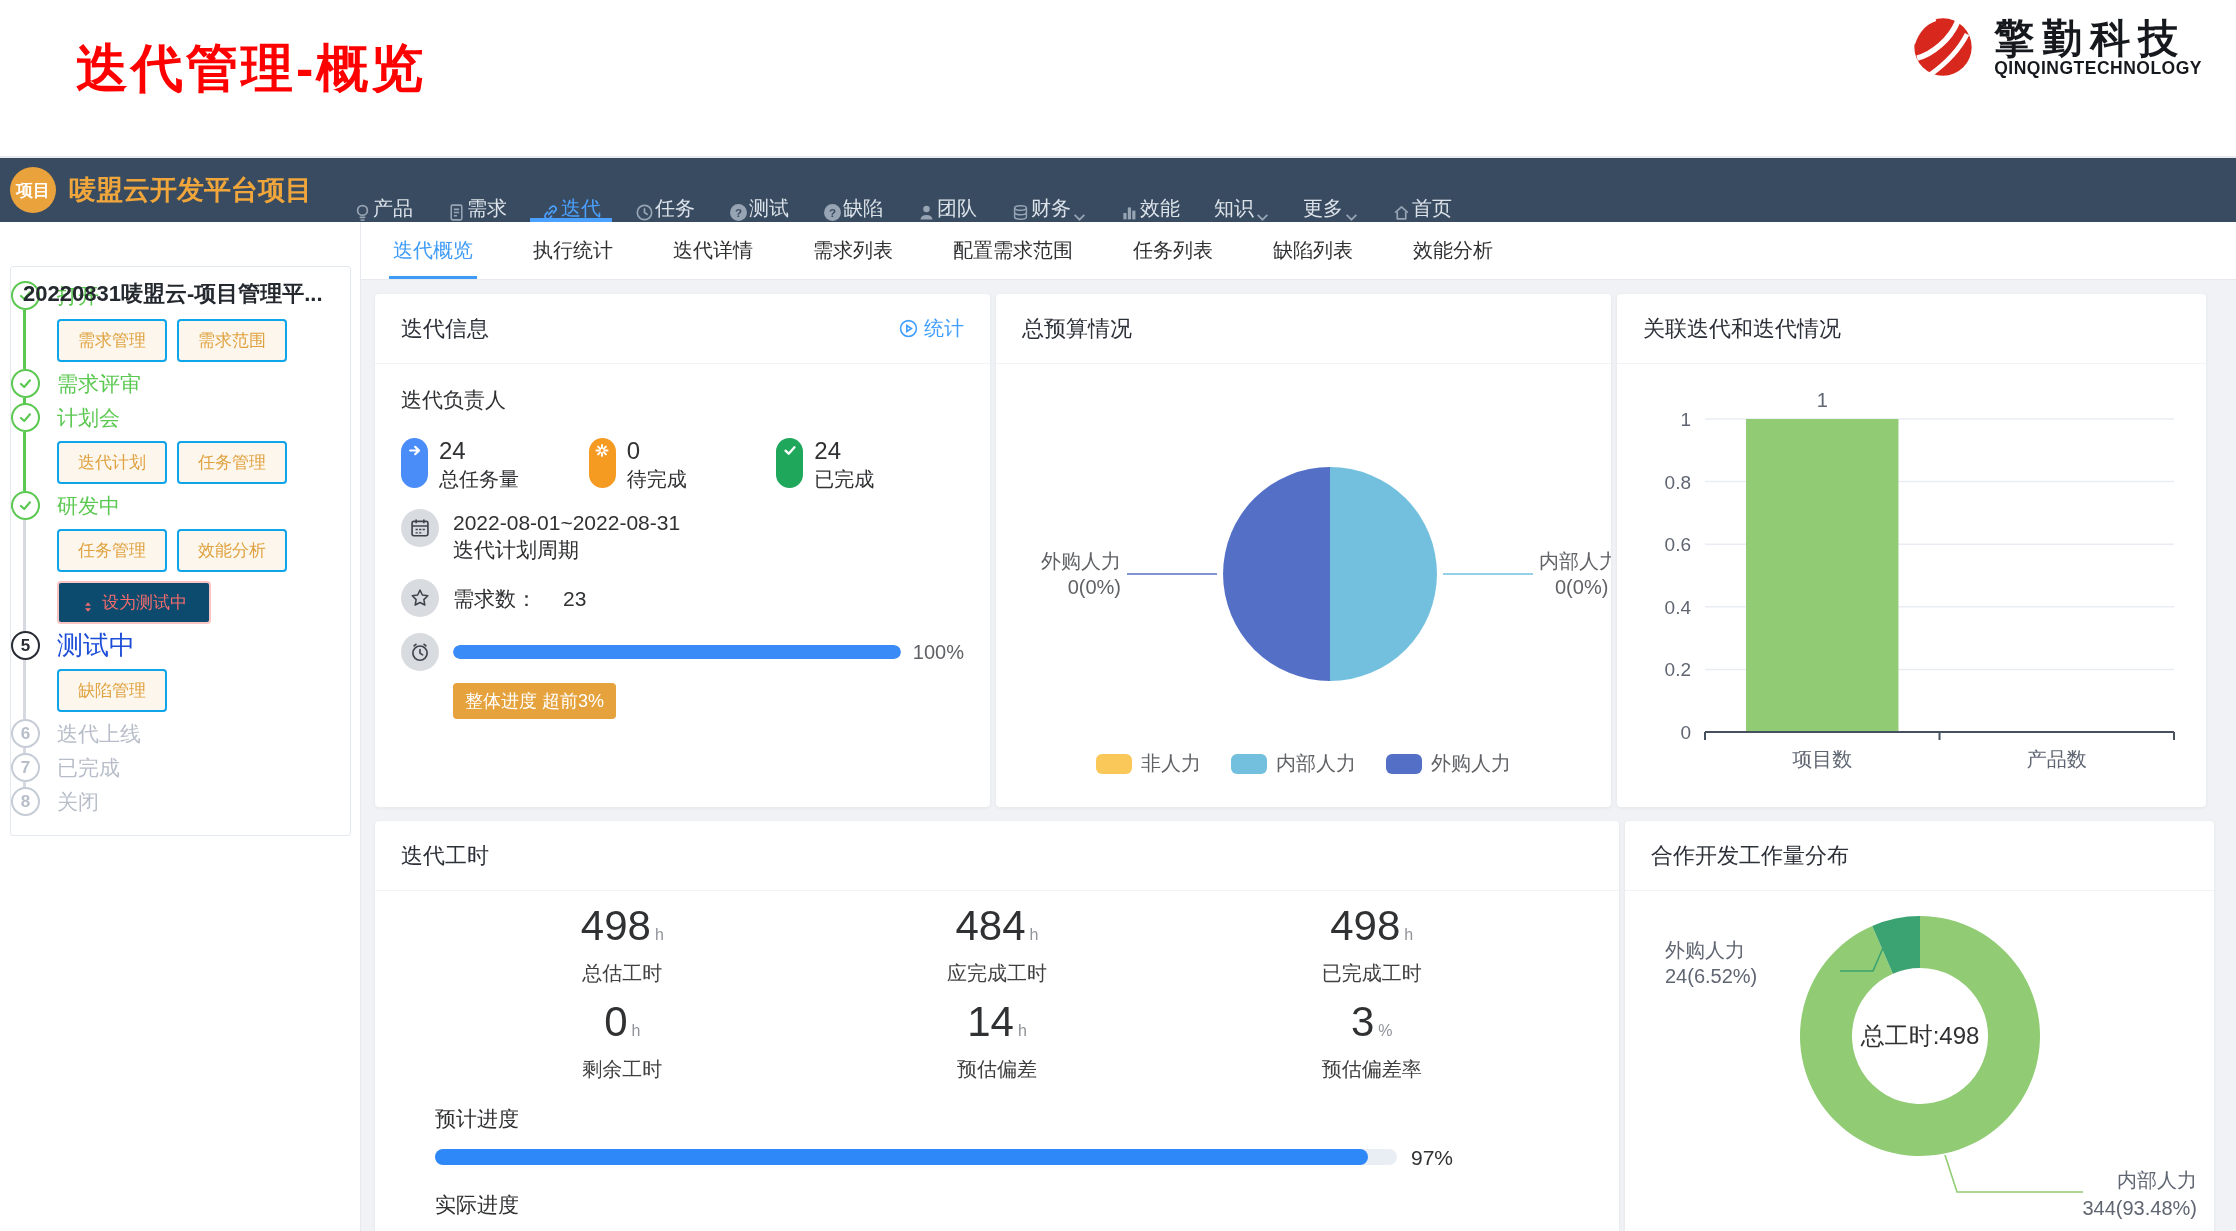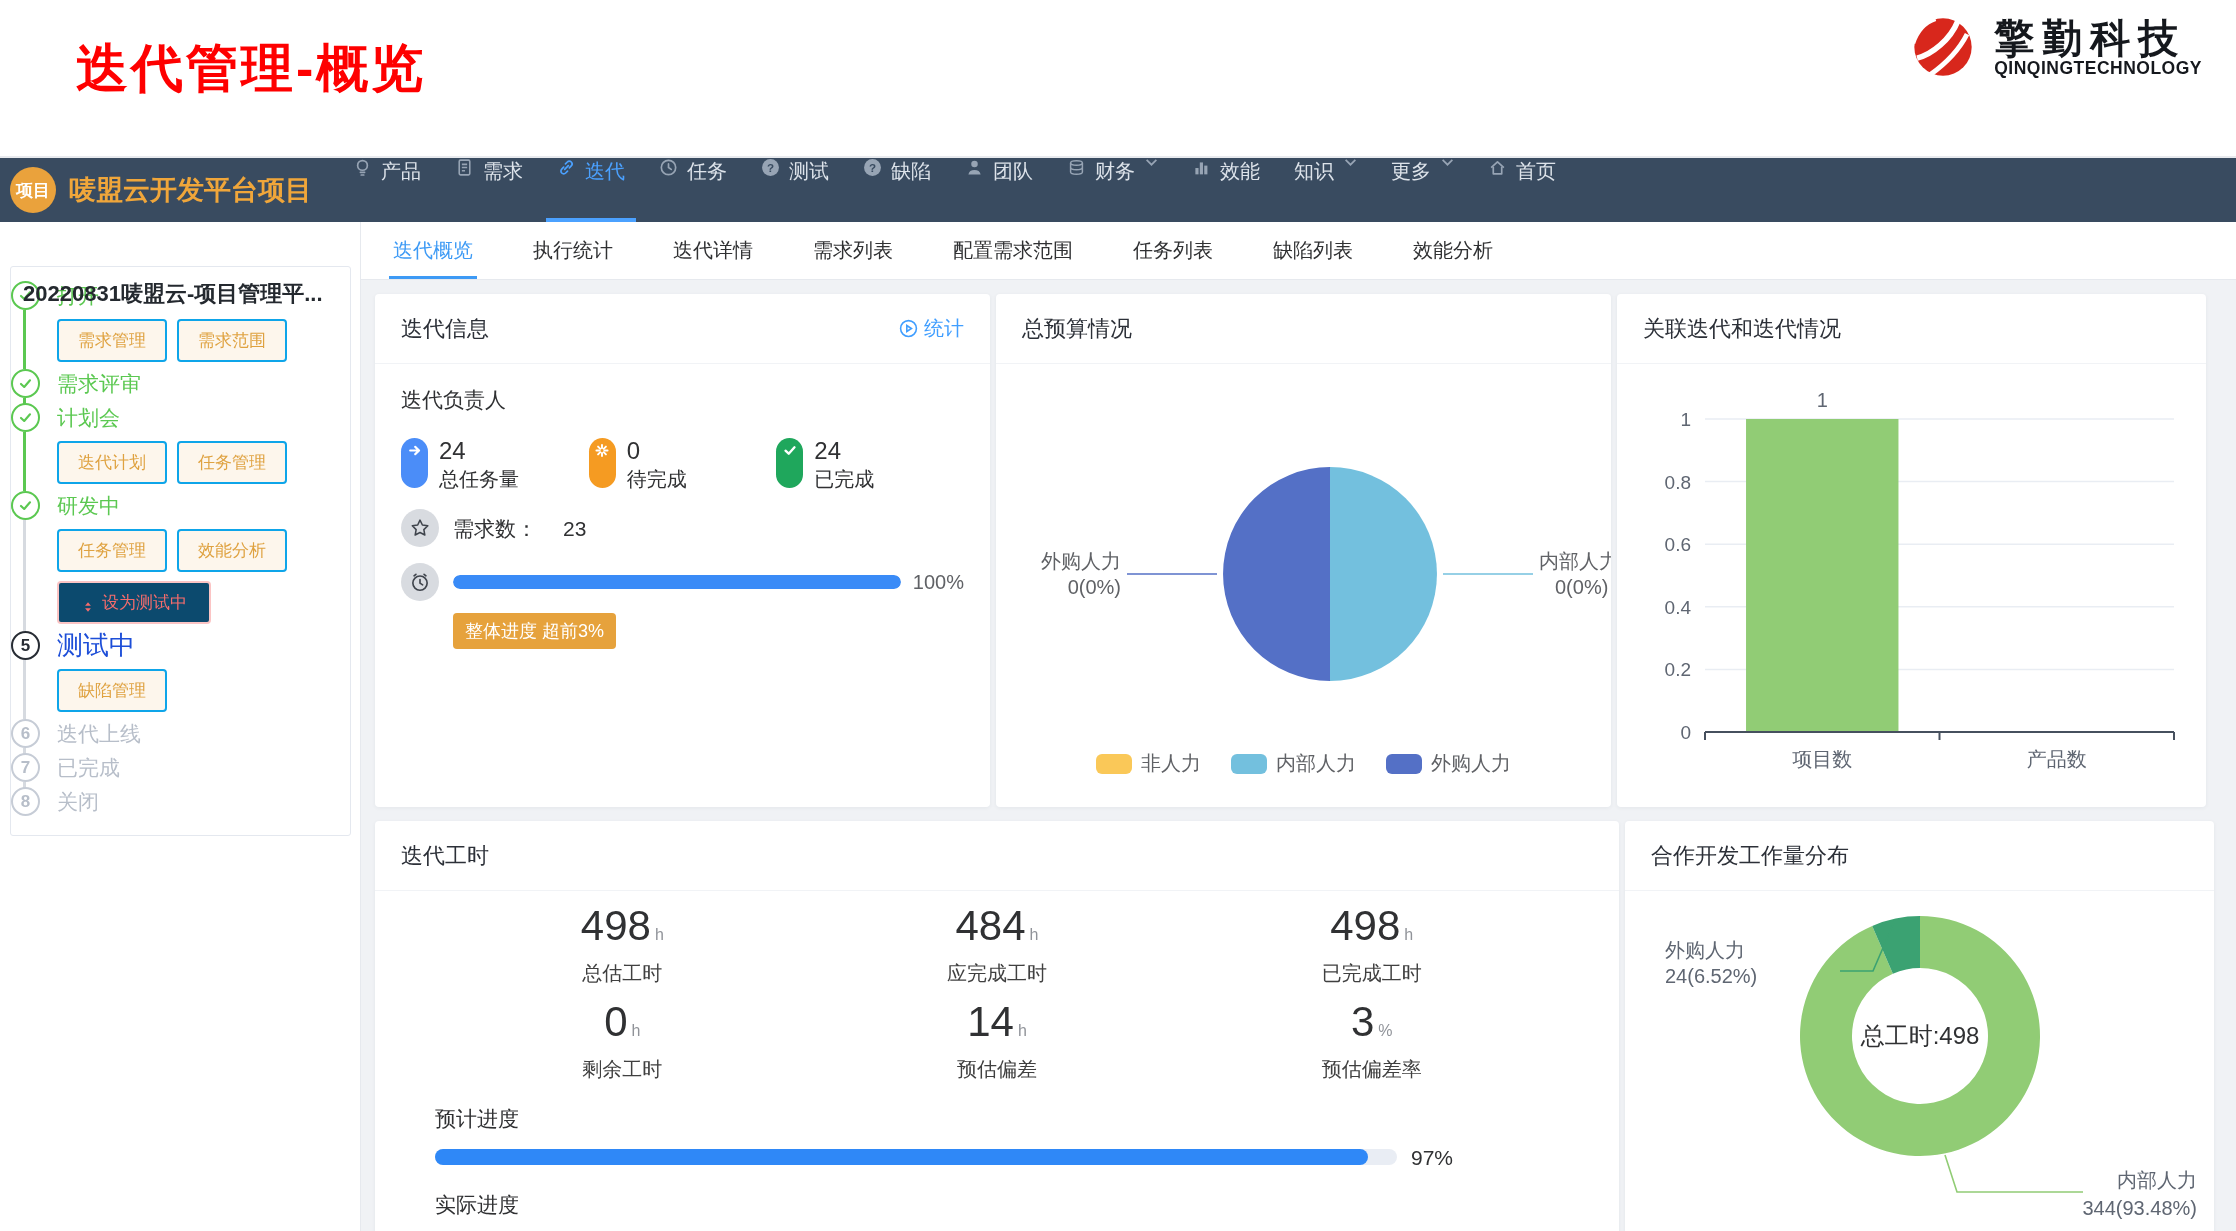--- a/index.html
+++ b/index.html
@@ -12,21 +12,21 @@
 #logo{position:absolute;right:34px;top:10px;display:flex;align-items:center;gap:14px}
 #logo-text{display:flex;flex-direction:column;line-height:1.05}
 .logo-cn{font-size:40px;font-weight:700;color:#15181d;letter-spacing:8px}
 .logo-en{font-size:17.5px;font-weight:700;color:#15181d;letter-spacing:.5px}
 
 #navbar{position:absolute;left:0;top:158px;width:2236px;height:64px;background:#394b60;display:flex;align-items:center}
 #brand{display:flex;align-items:center;gap:13px;margin:0 24px 0 10px;cursor:pointer}
 #brand-badge{width:46px;height:46px;border-radius:50%;background:#eaa23c;color:#fff;font-size:17px;font-weight:700;display:flex;align-items:center;justify-content:center;flex:0 0 auto}
 #brand-name{color:#f0a63a;font-size:27px;font-weight:700;white-space:nowrap}
 #nav-items{display:flex;align-items:center;height:100%}
-.nav-item{display:flex;align-items:flex-start;gap:9px;height:100%;padding:0 17px;color:#dde3ea;font-size:20px;position:relative;cursor:pointer;white-space:nowrap}
+.nav-item{display:flex;align-items:flex-end;gap:1px;height:100%;padding:0 17px;color:#dde3ea;font-size:20px;position:relative;cursor:pointer;white-space:nowrap}
 .nav-item .ni{color:#97a4b4;display:flex;align-items:center}
 .nav-item.active{color:#4ba1ff}
 .nav-item.active .ni{color:#4ba1ff}
 .nav-item.active::after{content:"";position:absolute;left:6px;right:6px;bottom:0;height:4px;background:#4ba1ff}
 .nav-item .caret{margin-left:1px;color:#97a4b4}
 
 #tabbar{position:absolute;left:361px;top:222px;width:1875px;height:58px;background:#fff;border-bottom:1px solid #e6e9ee;display:flex;align-items:center;padding-left:32px;gap:60px}
 .tab{font-size:20px;color:#303133;height:100%;display:flex;align-items:center;position:relative;cursor:pointer;white-space:nowrap}
 .tab.active{color:#3d9af5}
 .tab.active::after{content:"";position:absolute;left:-4px;right:-4px;bottom:0;height:3px;background:#3d9af5}
@@ -428,20 +428,33 @@
                     <path d="M2.8 7.2 5.8 10l5.4-6"></path>
                   </svg>
                 </span>
               </div>
               <div class="cap-txt">
                 <div class="cap-val">24</div>
                 <div class="cap-lab">已完成</div>
               </div>
             </div>
           </div>
+        <div class="info-row top">
+          <span class="gcirc">
+            <svg width="22" height="22" viewBox="0 0 20 20" fill="none" stroke="#3f444c" stroke-width="1.5">
+                <rect x="2.8" y="4" width="14.4" height="13" rx="1.5"></rect>
+                <path d="M2.8 8.2h14.4M6.5 2.2v3.4M13.5 2.2v3.4"></path>
+                <path d="M6 11.4h2M9.2 11.4h2M12.4 11.4h2M6 14.4h2M9.2 14.4h2" stroke-width="1.3"></path>
+              </svg>
+          </span>
+          <div class="ir-txt">
+            <div>2022-08-01~2022-08-31</div>
+            <div>迭代计划周期</div>
+          </div>
+        </div>
         <div class="info-row">
           <span class="gcirc">
             <svg width="22" height="22" viewBox="0 0 20 20" fill="none" stroke="#3f444c" stroke-width="1.4" stroke-linejoin="round">
                 <path d="M10 2.8l2.2 4.5 4.9.7-3.6 3.5.9 4.9-4.4-2.3-4.4 2.3.9-4.9L3 8l4.9-.7z"></path>
               </svg>
           </span>
           <span class="ir-txt">需求数：</span>
           <span class="ir-txt req-val">23</span>
         </div>
         <div class="info-row">

